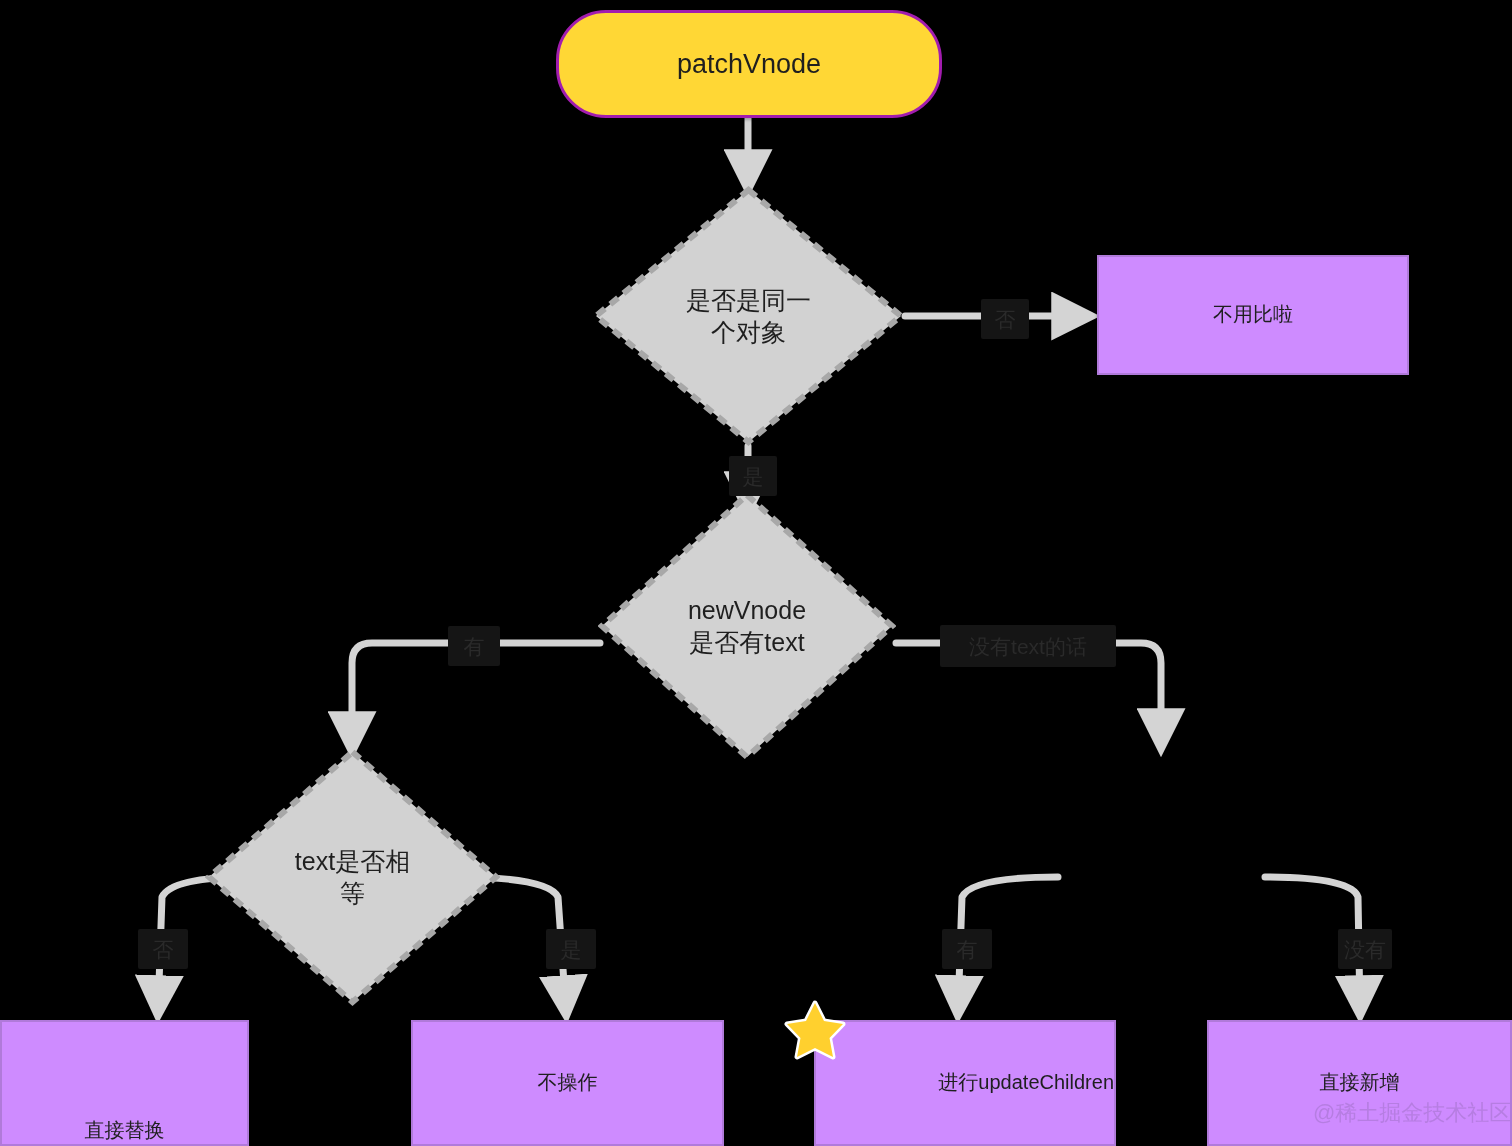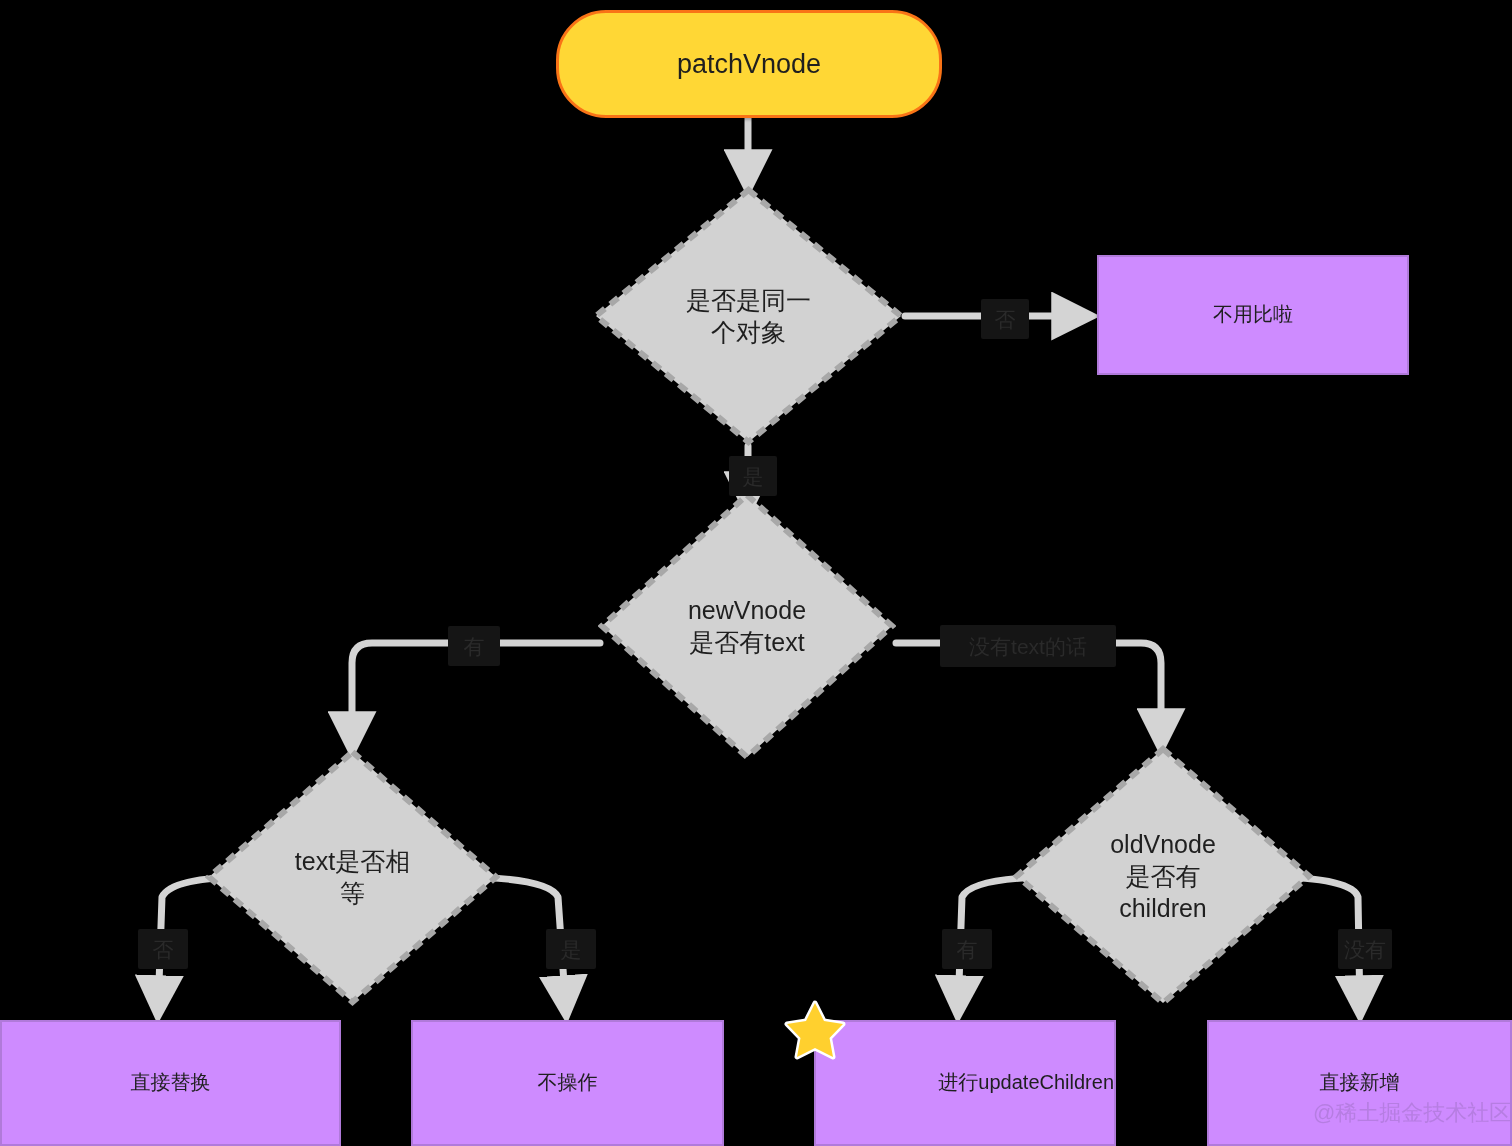--- a/index.html
+++ b/index.html
@@ -35,21 +35,21 @@
     display: flex;
     align-items: center;
     justify-content: center;
     text-align: center;
     color: #1f1f1f;
     line-height: 1.28;
   }
 
   .node-start {
     background: #ffd735;
-    border: 3px solid #f97316;
+    border: 3px solid #a21caf;
     border-radius: 50px;
     font-size: 27px;
     box-shadow: 0 2px 3px rgba(0,0,0,.25);
   }
 
   .node-decision {
     background: transparent;
     font-size: 25px;
   }
   .node-decision .diamond-shape {
@@ -160,30 +160,22 @@
   </div>
 
   <div class="node node-decision" style="left:205px; top:748px; width:295px; height:258px;">
     <svg class="diamond-shape" viewBox="0 0 295 258" preserveAspectRatio="none">
       <polygon points="147.5,4 291,129 147.5,254 4,129" fill="#d2d2d2" stroke="#a8a8a8" stroke-width="6" stroke-dasharray="10 7"></polygon>
     </svg>
     <span class="diamond-label">text是否相
 等</span>
   </div>
 
-  <div class="node node-decision" style="left:1013px; top:745px; width:300px; height:262px;">
-    <svg class="diamond-shape" viewBox="0 0 300 262" preserveAspectRatio="none">
-      <polygon points="150,4 296,131 150,258 4,131" fill="#d2d2d2" stroke="#a8a8a8" stroke-width="6" stroke-dasharray="10 7"></polygon>
-    </svg>
-    <span class="diamond-label">oldVnode
-是否有
-children</span>
-  </div>
-
-  <div class="node node-result" style="left:0px; top:1020px; width:341px; height:126px;">
+
+  <div class="node node-result" style="left:0px; top:1020px; width:249px; height:126px;align-items:flex-end;">
     <span>直接替换</span>
   </div>
 
   <div class="node node-result" style="left:411px; top:1020px; width:313px; height:126px;">
     <span>不操作</span>
   </div>
 
   <div class="node node-result" style="left:814px; top:1020px; width:302px; height:126px;justify-content:flex-end;">
     <span>进行updateChildren</span>
   </div>

